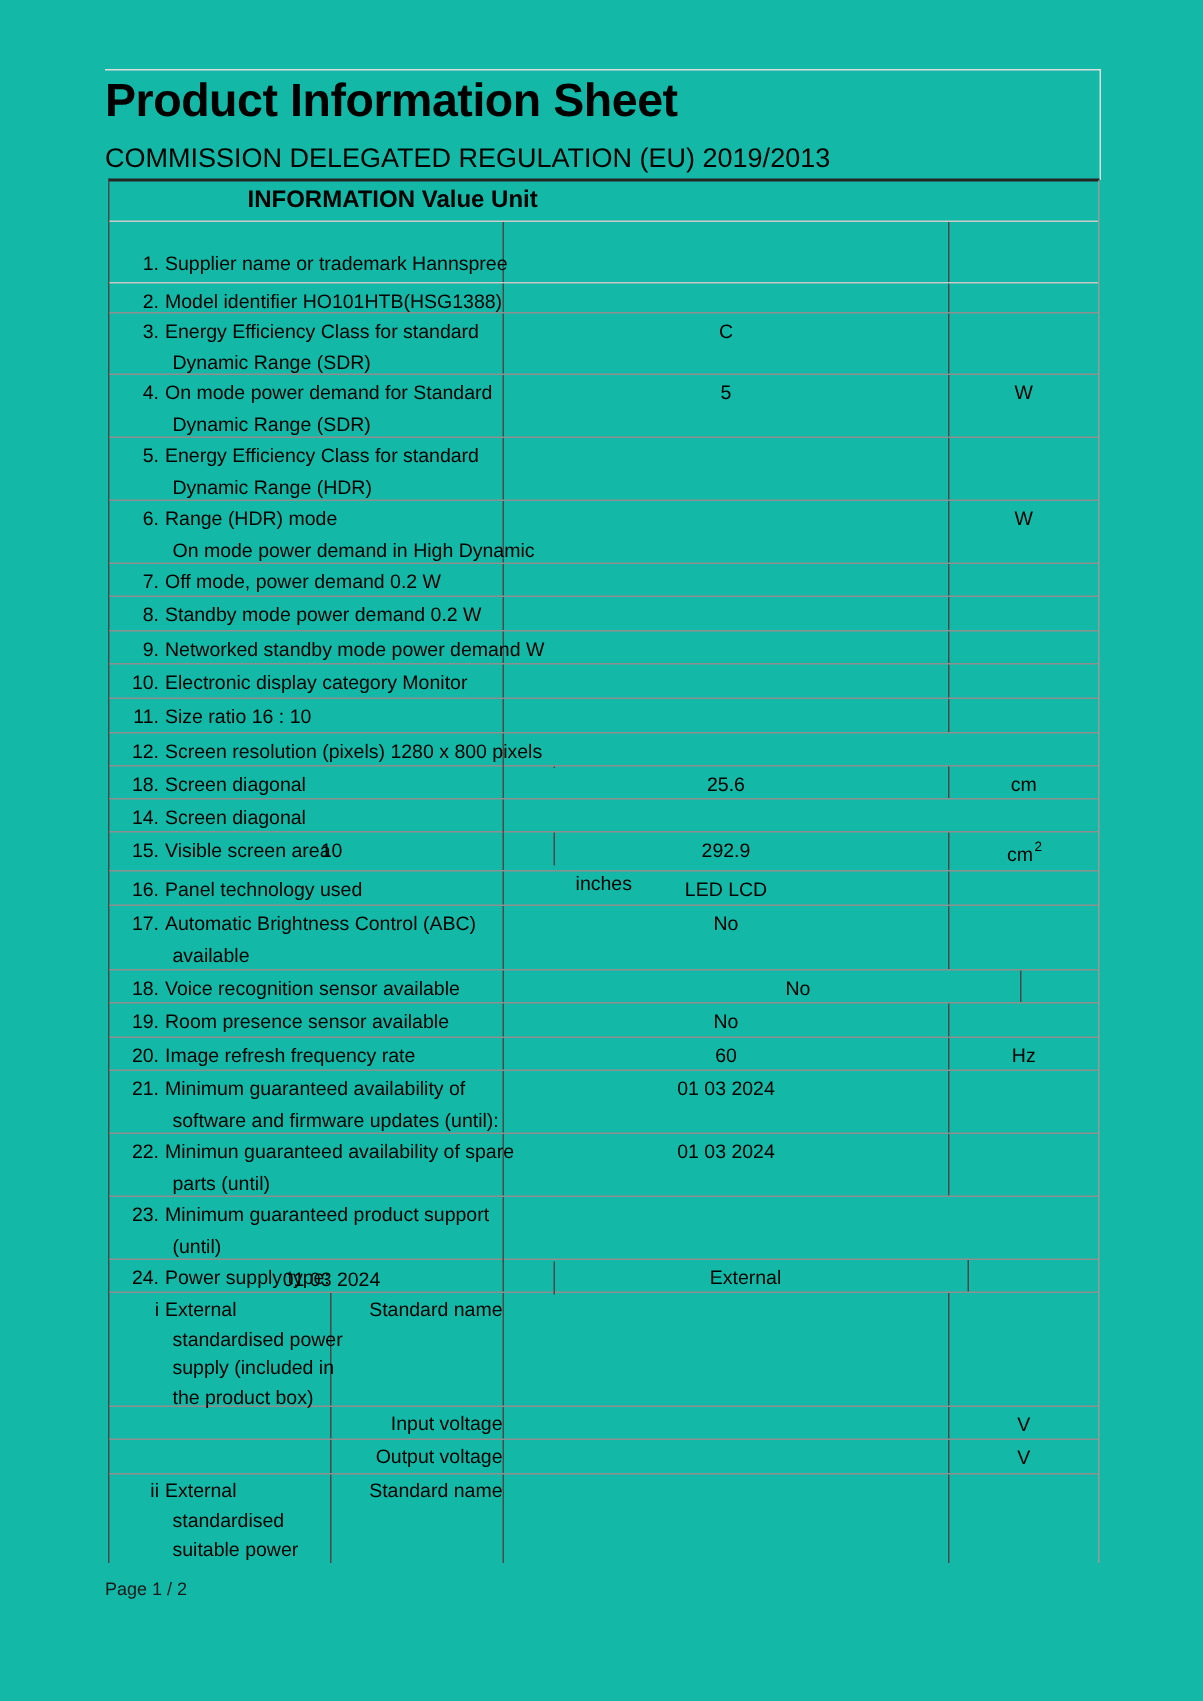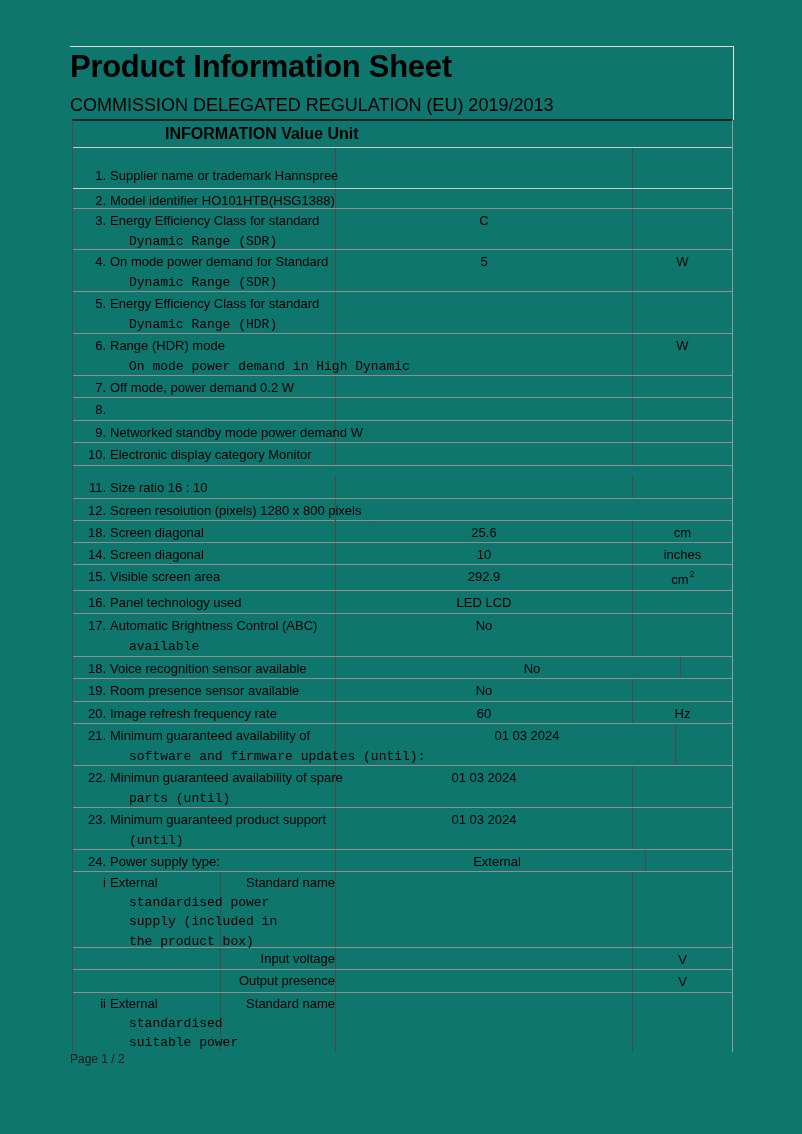--- a/index.html
+++ b/index.html
@@ -1,17 +1,17 @@
 <!DOCTYPE html>
 <html><head>
 <meta charset="utf-8">
 <style>
   html,body{margin:0;padding:0;background:#ffffff;}
   .page{
-    position:relative;width:802px;height:1134px;background:#0f766e;overflow:hidden;
+    position:relative;width:802px;height:1134px;background:#14b8a6;overflow:hidden;
     font-family:"Liberation Sans","DejaVu Sans",sans-serif;color:#000000;
   }
   .title-frame{
     position:absolute;left:70px;top:46px;width:663px;height:73px;
     border-top:1px solid #dedede;border-right:1px solid #dedede;
   }
   .doc-title{
     position:absolute;left:70px;top:49px;font-size:31px;font-weight:700;
     letter-spacing:-0.3px;white-space:nowrap;
   }
@@ -33,21 +33,21 @@
   .c1{box-sizing:border-box;width:263px;flex:none;border-right:1px solid #4a4a4a;display:flex;overflow:visible;}
   .c1a{box-sizing:border-box;width:148px;flex:none;border-right:1px solid #4a4a4a;display:flex;}
   .c1b{box-sizing:border-box;width:115px;flex:none;border-right:1px solid #4a4a4a;
        padding:1px 0 0 4px;line-height:19.5px;text-align:right;}
   .c2{box-sizing:border-box;width:297px;flex:none;border-right:1px solid #4a4a4a;
       text-align:center;padding-top:1px;line-height:21px;}
   .c3{box-sizing:border-box;flex:1;text-align:center;padding-top:1px;line-height:21px;}
   .num{flex:none;width:33px;text-align:right;padding-top:1px;line-height:21px;}
   .lines{margin-left:4px;padding-top:1px;line-height:21px;}
   .lines div{white-space:nowrap;}
-  .lines div + div{margin-left:19px;font-family:Liberation Mono, monospace;}
+  .lines div + div{margin-left:5px;}
   .pwr .num,.pwr .lines{line-height:19.5px;}
   sup.sq{font-size:9px;position:relative;top:-2px;left:1px;}
   .page-footer{position:absolute;left:70px;top:1052px;font-size:12px;color:#1a1a1a;}
 </style>
 </head>
 <body>
 
 <div class="page">
   <div class="title-frame"></div>
   <div class="doc-title">Product Information Sheet</div>
@@ -126,20 +126,23 @@
             <div class="lines">
               <div>Off mode, power demand 0.2 W</div>
             </div>
           </div>
           <div class="c2"></div>
           <div class="c3"><span></span></div>
         </div>
         <div class="row" style="height: 23px;">
           <div class="c1">
             <div class="num">8.</div>
+            <div class="lines">
+              <div>Standby mode power demand 0.2 W</div>
+            </div>
           </div>
           <div class="c2"></div>
           <div class="c3"><span></span></div>
         </div>
         <div class="row" style="height: 22px;">
           <div class="c1">
             <div class="num">9.</div>
             <div class="lines">
               <div>Networked standby mode power demand W</div>
             </div>
@@ -150,21 +153,21 @@
         <div class="row" style="height: 23px;">
           <div class="c1">
             <div class="num">10.</div>
             <div class="lines">
               <div>Electronic display category Monitor</div>
             </div>
           </div>
           <div class="c2"></div>
           <div class="c3"><span></span></div>
         </div>
-        <div class="row" style="height: 23px; margin-top: 10px;">
+        <div class="row" style="height: 23px;">
           <div class="c1">
             <div class="num">11.</div>
             <div class="lines">
               <div>Size ratio 16 : 10</div>
             </div>
           </div>
           <div class="c2"></div>
           <div class="c3"><span></span></div>
         </div>
         <div class="row" style="height: 22px; flex-direction: column;">
@@ -180,21 +183,21 @@
         <div class="row" style="height: 22px;">
           <div class="c1">
             <div class="num">18.</div>
             <div class="lines">
               <div>Screen diagonal</div>
             </div>
           </div>
           <div class="c2">25.6</div>
           <div class="c3"><span>cm</span></div>
         </div>
-        <div class="row" style="height: 22px;">
+        <div class="row" style="height: 22px; flex-direction: column;">
           <div class="c1">
             <div class="num">14.</div>
             <div class="lines">
               <div>Screen diagonal</div>
             </div>
           </div>
           <div class="c2">10</div>
           <div class="c3"><span>inches</span></div>
         </div>
         <div class="row" style="height: 26px;">
@@ -251,21 +254,21 @@
         <div class="row" style="height: 22px;">
           <div class="c1">
             <div class="num">20.</div>
             <div class="lines">
               <div>Image refresh frequency rate</div>
             </div>
           </div>
           <div class="c2">60</div>
           <div class="c3"><span>Hz</span></div>
         </div>
-        <div class="row" style="height: 42px; gap: 43px;">
+        <div class="row" style="height: 42px;">
           <div class="c1">
             <div class="num">21.</div>
             <div class="lines">
               <div>Minimum guaranteed availability of</div>
               <div>software and firmware updates (until):</div>
             </div>
           </div>
           <div class="c2">01 03 2024</div>
           <div class="c3"><span></span></div>
         </div>
@@ -273,21 +276,21 @@
           <div class="c1">
             <div class="num">22.</div>
             <div class="lines">
               <div>Minimun guaranteed availability of spare</div>
               <div>parts (until)</div>
             </div>
           </div>
           <div class="c2">01 03 2024</div>
           <div class="c3"><span></span></div>
         </div>
-        <div class="row" style="height: 42px;">
+        <div class="row" style="height: 42px; flex-direction: column;">
           <div class="c1">
             <div class="num">23.</div>
             <div class="lines">
               <div>Minimum guaranteed product support</div>
               <div>(until)</div>
             </div>
           </div>
           <div class="c2">01 03 2024</div>
           <div class="c3"><span></span></div>
         </div>
@@ -324,21 +327,21 @@
           </div>
           <div class="c1b">Input voltage</div>
           <div class="c2"></div>
           <div class="c3"><span>V</span></div>
         </div>
         <div class="row pwr" style="height: 23px;">
           <div class="c1a">
             <div class="num"></div>
             <div class="lines"></div>
           </div>
-          <div class="c1b">Output presence</div>
+          <div class="c1b">Output voltage</div>
           <div class="c2"></div>
           <div class="c3"><span>V</span></div>
         </div>
         <div class="row pwr cut" style="height: 59px;">
           <div class="c1a">
             <div class="num">ii</div>
             <div class="lines">
               <div>External</div>
               <div>standardised</div>
               <div>suitable power</div>

